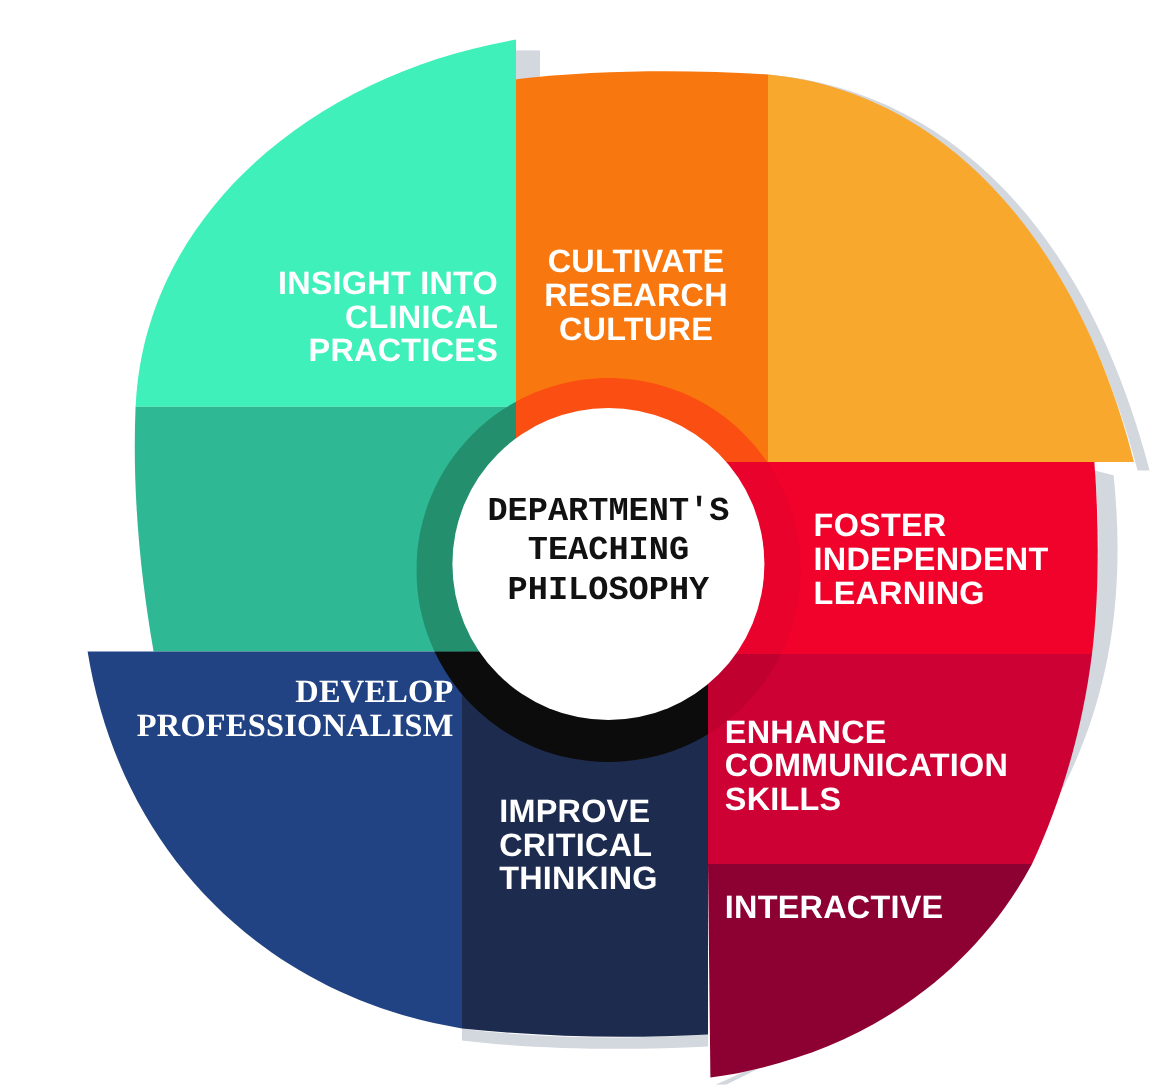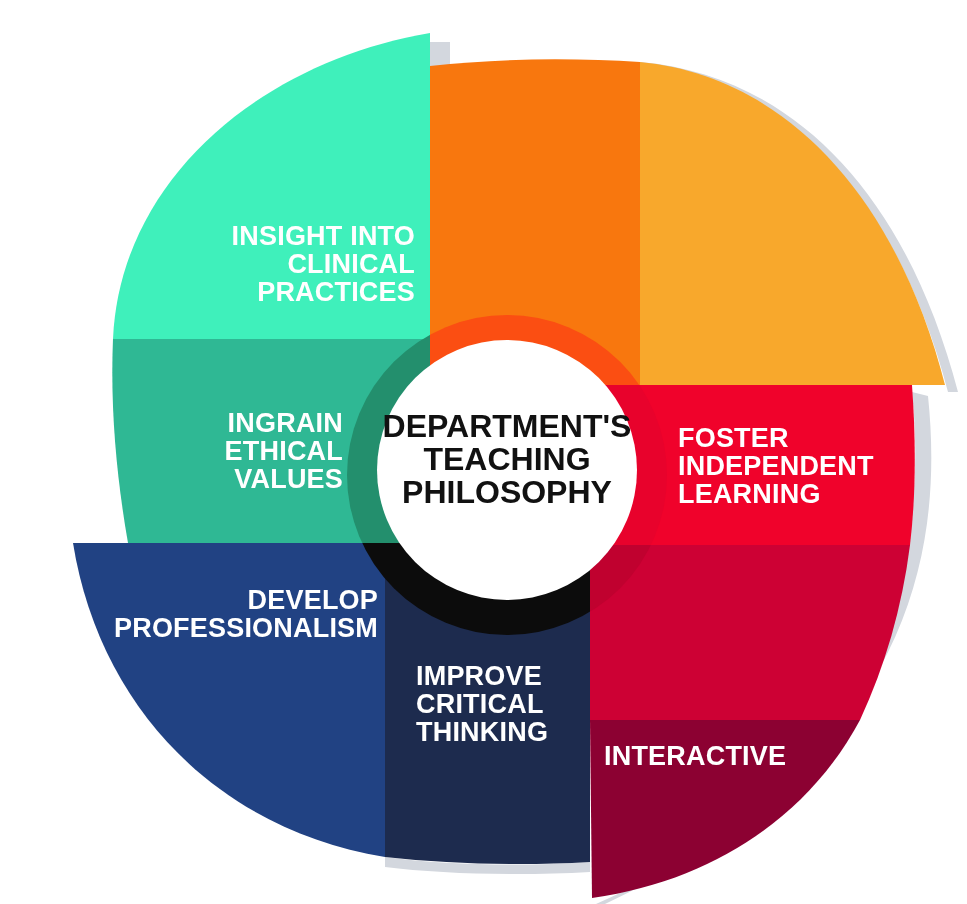--- a/index.html
+++ b/index.html
@@ -2,21 +2,21 @@
 <html><head>
 <meta charset="utf-8">
 <style>
   html,body{margin:0;padding:0;background:#ffffff;}
   body{width:967px;height:904px;position:relative;overflow:hidden;font-family:"DejaVu Sans", "Liberation Sans", sans-serif;}
   #stage{position:absolute;left:0;top:0;width:967px;height:904px;}
   .lbl{position:absolute;color:#ffffff;font-family:"Liberation Sans", "DejaVu Sans", sans-serif;font-weight:bold;font-size:27px;line-height:28px;letter-spacing:0.2px;text-transform:uppercase;white-space:pre;}
   .lbl.r{text-align:right;}
   .lbl.c{text-align:center;}
   .lbl.l{text-align:left;}
-  #center-text{position:absolute;left:377px;top:410px;width:260px;text-align:center;color:#111111;font-family:Liberation Sans, sans-serif;font-weight:bold;font-size:32px;line-height:33px;white-space:pre;}
+  #center-text{position:absolute;left:377px;top:410px;width:260px;text-align:center;color:#111111;font-family:Liberation Mono, monospace;font-weight:bold;font-size:28px;line-height:33px;white-space:pre;}
 </style>
 </head>
 <body>
 
 <div id="stage">
   <svg width="967" height="904" viewBox="0 0 967 904" xmlns="http://www.w3.org/2000/svg">
     <defs>
       <clipPath id="inner-ring-clip">
         <circle cx="507" cy="475" r="160"></circle>
       </clipPath>
@@ -56,25 +56,28 @@
     <circle cx="507" cy="470" r="130" fill="#ffffff"></circle>
   </svg>
 
   <div id="center-text">DEPARTMENT'S
 TEACHING
 PHILOSOPHY</div>
 
   <div class="lbl r" style="left:200px;top:222px;width:215px;">INSIGHT INTO
 CLINICAL
 PRACTICES</div>
-  <div class="lbl r" style="left:200px;top:409px;width:143px;">INGRAIN
-ETHICAL
-VALUES</div>
+  <div class="lbl c" style="left:440px;top:204px;width:180px;">CULTIVATE
+RESEARCH
+CULTURE</div>
   <div class="lbl l" style="left:678px;top:424px;width:220px;">FOSTER
 INDEPENDENT
 LEARNING</div>
+  <div class="lbl l" style="left:604px;top:596px;width:290px;">ENHANCE
+COMMUNICATION
+SKILLS</div>
   <div class="lbl l" style="left:604px;top:742px;width:230px;">INTERACTIVE</div>
   <div class="lbl l" style="left:416px;top:662px;width:170px;">IMPROVE
 CRITICAL
 THINKING</div>
-  <div class="lbl r" style="left:90px;top:586px;width:288px;">DEVELOP
+  <div class="lbl r" style="left:90px;top:562px;width:288px;font-family:Liberation Serif, serif;">DEVELOP
 PROFESSIONALISM</div>
 </div>
 
 </body></html>

